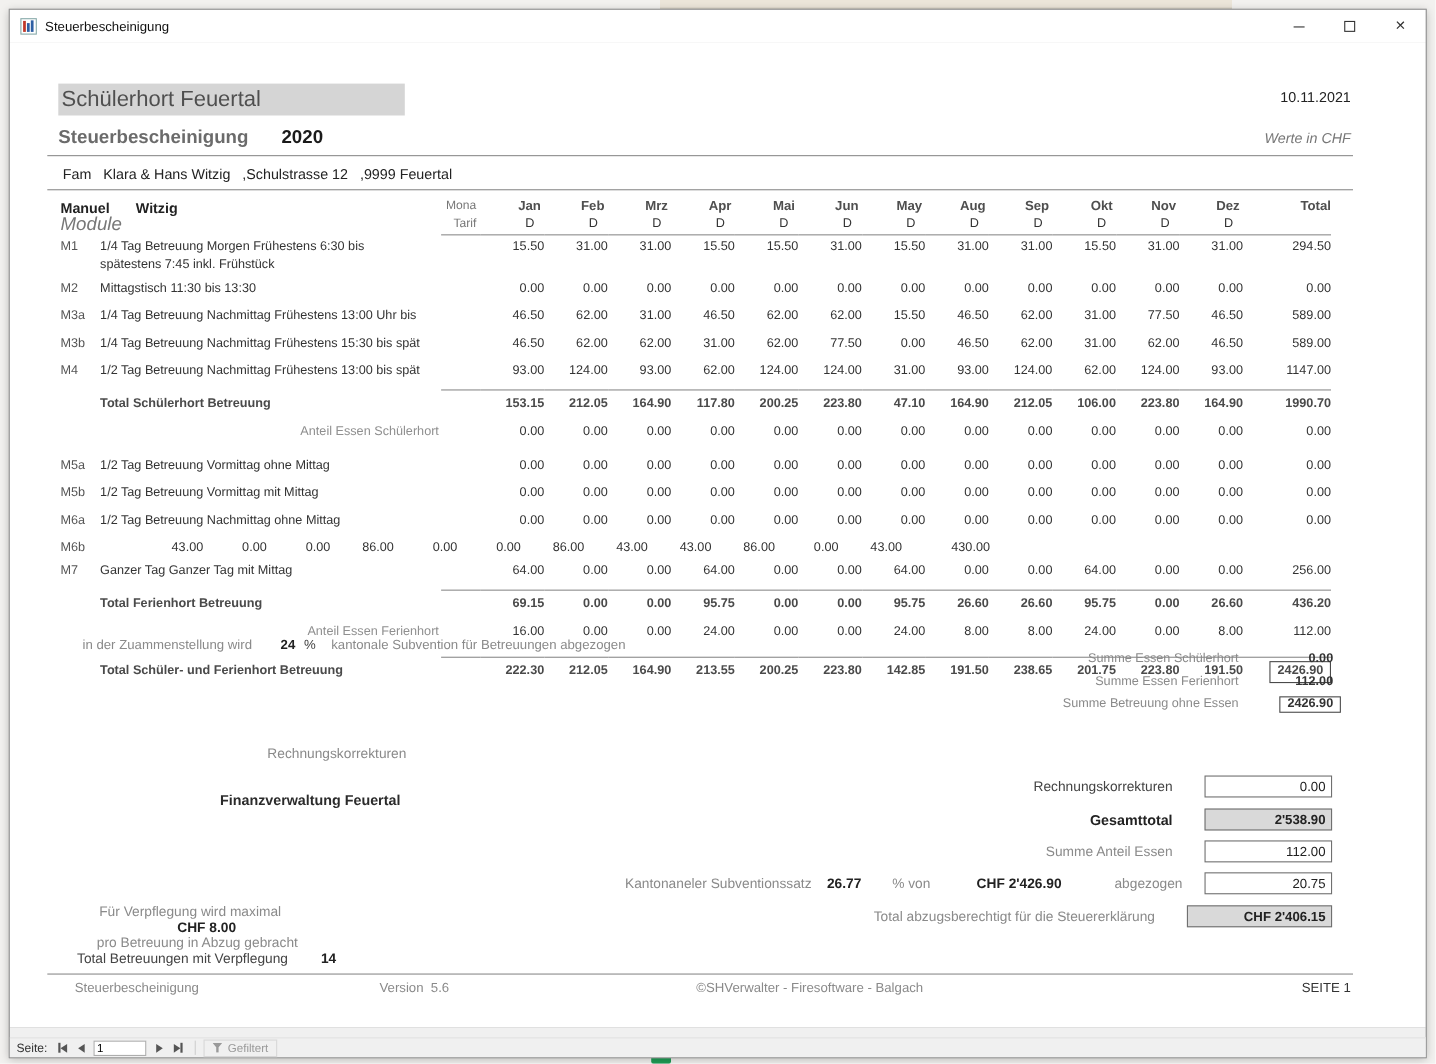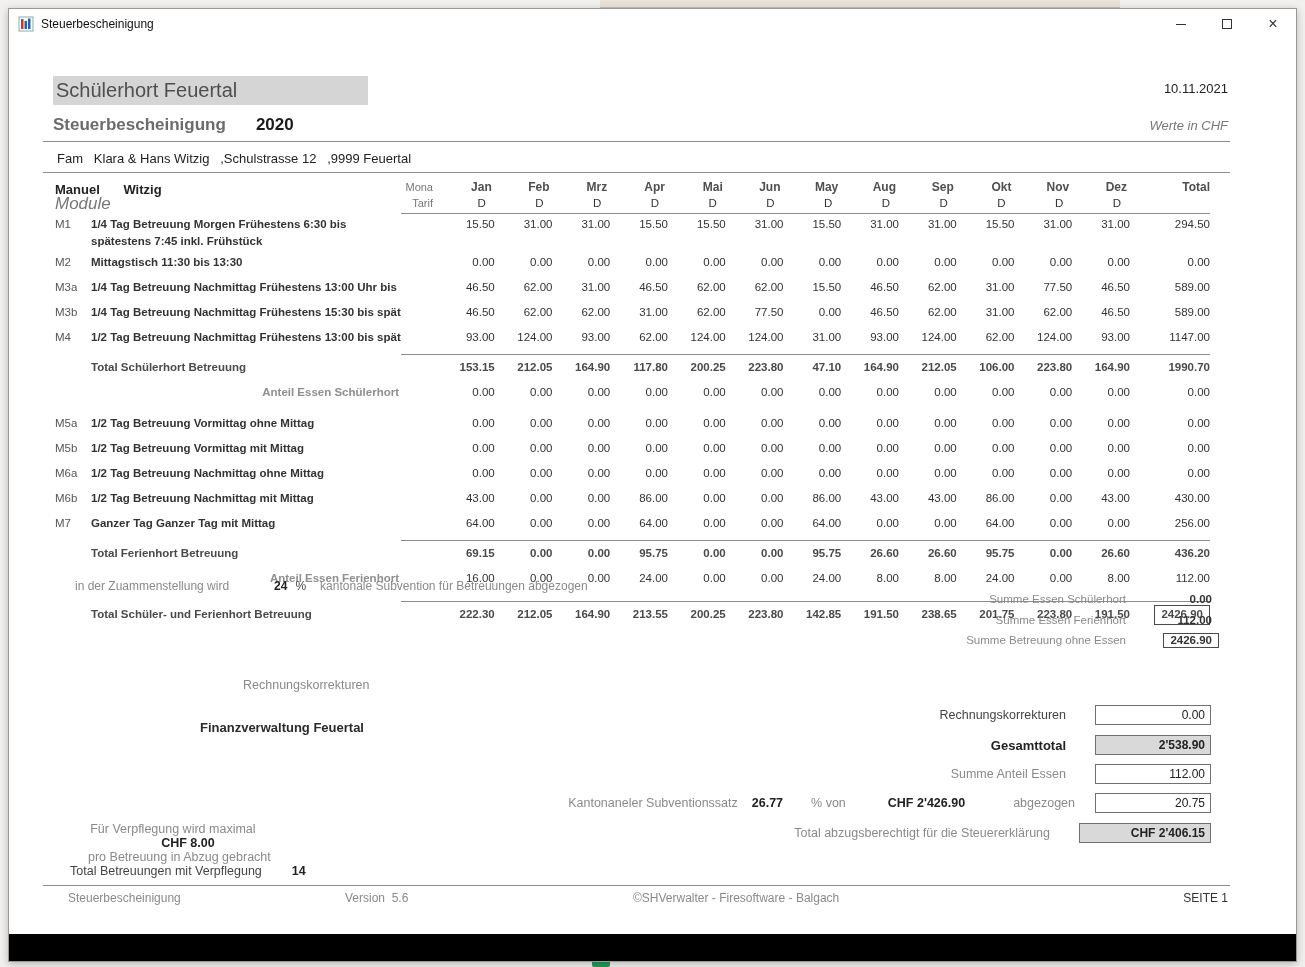--- a/index.html
+++ b/index.html
@@ -11,21 +11,21 @@
     overflow: hidden;
   }
   
   .bg-strip-top { position:absolute; left:600px; top:0; width:520px; height:8px;
     background:#ebe5d9; border-bottom:1px solid #cdc6b8; }
   .taskbar-icon { position:absolute; left:592px; top:956px; width:18px; height:11px;
     background:#1f9d55; border-radius:2px; }
 
   
   .window { position:absolute; left:8px; top:8px; width:1289px; height:954px;
-    background:#000000; border:1px solid #989898; box-shadow:0 2px 8px rgba(0,0,0,.25); }
+    background:#a3a3a3; border:1px solid #989898; box-shadow:0 2px 8px rgba(0,0,0,.25); }
   .titlebar { height:30px; display:flex; align-items:center; background:#fff; }
   .title-icon { margin-left:9px; width:16px; height:16px; flex:none; }
   .title-text { margin-left:7px; font-size:12px; color:#111; }
   .win-btns { margin-left:auto; display:flex; height:100%; }
   .win-btn { width:46px; height:100%; display:flex; align-items:center; justify-content:center; cursor:default; }
   .min-glyph { width:10px; height:1px; background:#333; }
   .max-glyph { width:10px; height:10px; border:1px solid #333; }
   .close-glyph { font-size:16px; color:#333; line-height:1; }
 
   .page { position:absolute; left:0; right:0; top:30px; bottom:27px; background:#fff; overflow:hidden; }
@@ -40,21 +40,21 @@
   .values-note { position:absolute; right:68px; top:79px; font-style:italic; font-size:13px; color:#777; }
   .hline { position:absolute; left:34px; width:1187px; height:0; border-top:1px solid #8c8c8c; }
   .l1 { top:102px; } .l2 { top:133px; } .l3 { top:846px; }
   .family { position:absolute; left:48px; top:112px; font-size:13px; color:#222; white-space:pre; }
   .child { position:absolute; left:46px; top:143px; font-size:13px; font-weight:bold; color:#222; }
   .child .last { margin-left:20px; }
 
   
   .rpt-table { position:absolute; left:46px; top:140px; width:1155px; font-size:11.5px; color:#333; }
   .c-code  { width:36px;  flex:none; color:#555; }
-  .c-label { width:310px; flex:none;font-weight:bold; }
+  .c-label { width:310px; flex:none; }
   .c-mona  { width:36px;  flex:none; text-align:right; }
   .c-num   { width:57.75px; flex:none; text-align:right; }
   .c-total { width:80px;  flex:none; text-align:right; }
 
   .thead { display:flex; align-items:flex-end; }
   .thead .cell { padding-bottom:2px; }
   .thead .c-mona, .thead .c-num, .thead .c-total { border-bottom:1px solid #8c8c8c; }
   .mh-name { font-size:12px; font-weight:bold; color:#4f4f4f; text-align:right; padding-right:3px; line-height:16px; }
   .mh-sub  { font-size:11.5px; color:#333; text-align:right; padding-right:9px; line-height:16px; }
   .corner .mh-name, .corner .mh-sub { font-size:11px; color:#777; font-weight:normal; padding-right:4px; }
@@ -69,21 +69,21 @@
   .row-total .c-mona, .row-total .c-num, .row-total .c-total,
   .row-grand .c-mona, .row-grand .c-num, .row-grand .c-total { border-top:1px solid #8c8c8c; padding-top:2px; }
   .row-total .c-label, .row-grand .c-label { padding-top:3px; }
   .row-grand { margin-top:8px; }
   .row-sub { color:#8f8f8f; }
   .row-sub .c-label { text-align:right; padding-right:2px; }
   .row-sub .c-num, .row-sub .c-total { color:#333; }
   .row-grand .tval { display:inline-block; border:1px solid #4a4a4a; padding:0 6px 1px; line-height:17px; margin-top:1px; }
 
   .subvention { position:absolute; left:66px; top:540px; font-size:12px; color:#8a8a8a; display:flex; align-items:baseline; }
-  .subvention .pct { color:#222; font-weight:bold; margin-left:45px; }
+  .subvention .pct { color:#222; font-weight:bold; margin-left:26px; }
   .subvention .pctsign { color:#444; margin-left:8px; }
   .subvention .sfx { margin-left:14px; }
 
   .sum-block { position:absolute; right:84px; top:550px; }
   .sum-row { display:flex; justify-content:flex-end; align-items:center; height:20.5px; }
   .sum-label { color:#8a8a8a; font-size:11.5px; margin-right:16px; }
   .sum-val { width:70px; text-align:right; font-weight:bold; font-size:11.5px; color:#333; }
   .sum-row.boxed .sum-val span { display:inline-block; border:1px solid #4a4a4a; padding:0 6px 1px; margin-right:-7px; }
 
   .corr-label { position:absolute; left:234px; top:639px; font-size:12.5px; color:#8a8a8a; }
@@ -445,21 +445,20 @@
             <span class="c-num">0.00</span>
             <span class="c-num">0.00</span>
             <span class="c-num">0.00</span>
             <span class="c-num">0.00</span>
             <span class="c-num">0.00</span>
             <span class="c-total"><span class="tval">0.00</span></span>
           </div>
 
           <div class="trow row-module">
             <span class="c-code">M6b</span>
-            <span class="c-label"><span>1/2 Tag Betreuung Nachmittag mit Mittag</span><span class="lbl2"></span></span>
             <span class="c-mona"></span>
             <span class="c-num">43.00</span>
             <span class="c-num">0.00</span>
             <span class="c-num">0.00</span>
             <span class="c-num">86.00</span>
             <span class="c-num">0.00</span>
             <span class="c-num">0.00</span>
             <span class="c-num">86.00</span>
             <span class="c-num">43.00</span>
             <span class="c-num">43.00</span>
@@ -610,13 +609,38 @@
       <span class="cnt">14</span>
     </div>
 
     <div class="hline l3"></div>
     <div class="foot-text ft1">Steuerbescheinigung</div>
     <div class="foot-text ft2">Version  5.6</div>
     <div class="foot-text ft3">©SHVerwalter - Firesoftware - Balgach</div>
     <div class="foot-text ft4">SEITE 1</div>
   </div>
 
+  <div class="bottombar">
+    <div class="navrow">
+      <span class="nav-label">Seite:</span>
+      <div class="nb">
+          <span class="nbar"></span>
+          <span class="t-left"></span>
+        </div>
+      <div class="nb">
+          <span class="t-left"></span>
+        </div>
+      <input class="rec-input" value="1" style="">
+      <div class="nb">
+          <span class="t-right"></span>
+        </div>
+      <div class="nb">
+          <span class="t-right"></span>
+          <span class="nbar"></span>
+        </div>
+      <div class="nav-sep"></div>
+      <div class="filter-btn">
+        <span class="funnel"></span>
+        <span>Gefiltert</span>
+      </div>
+    </div>
+  </div>
 </div>
 
 </body></html>

